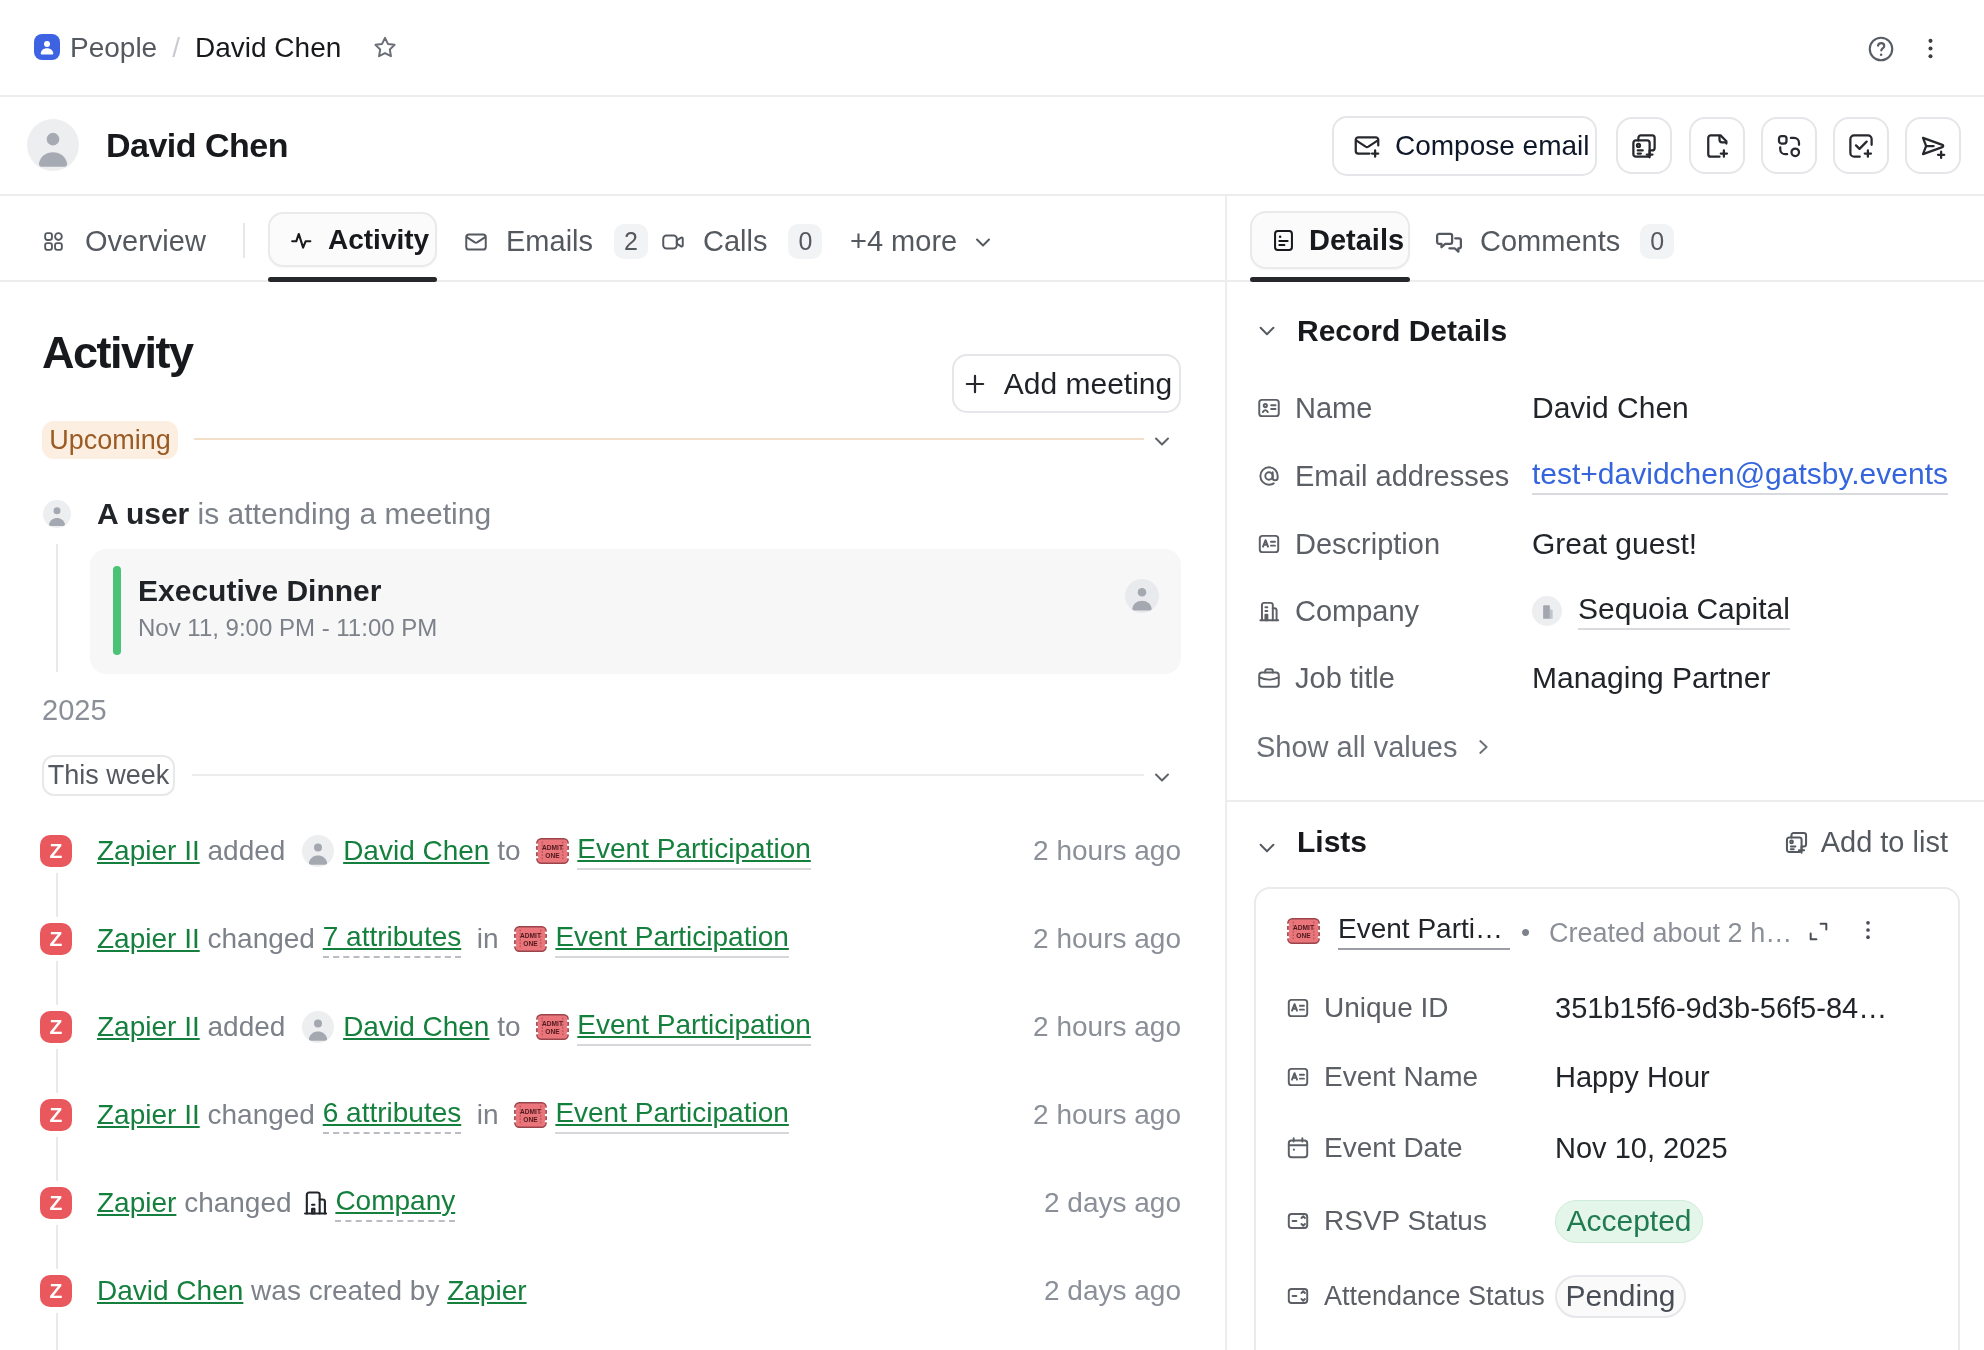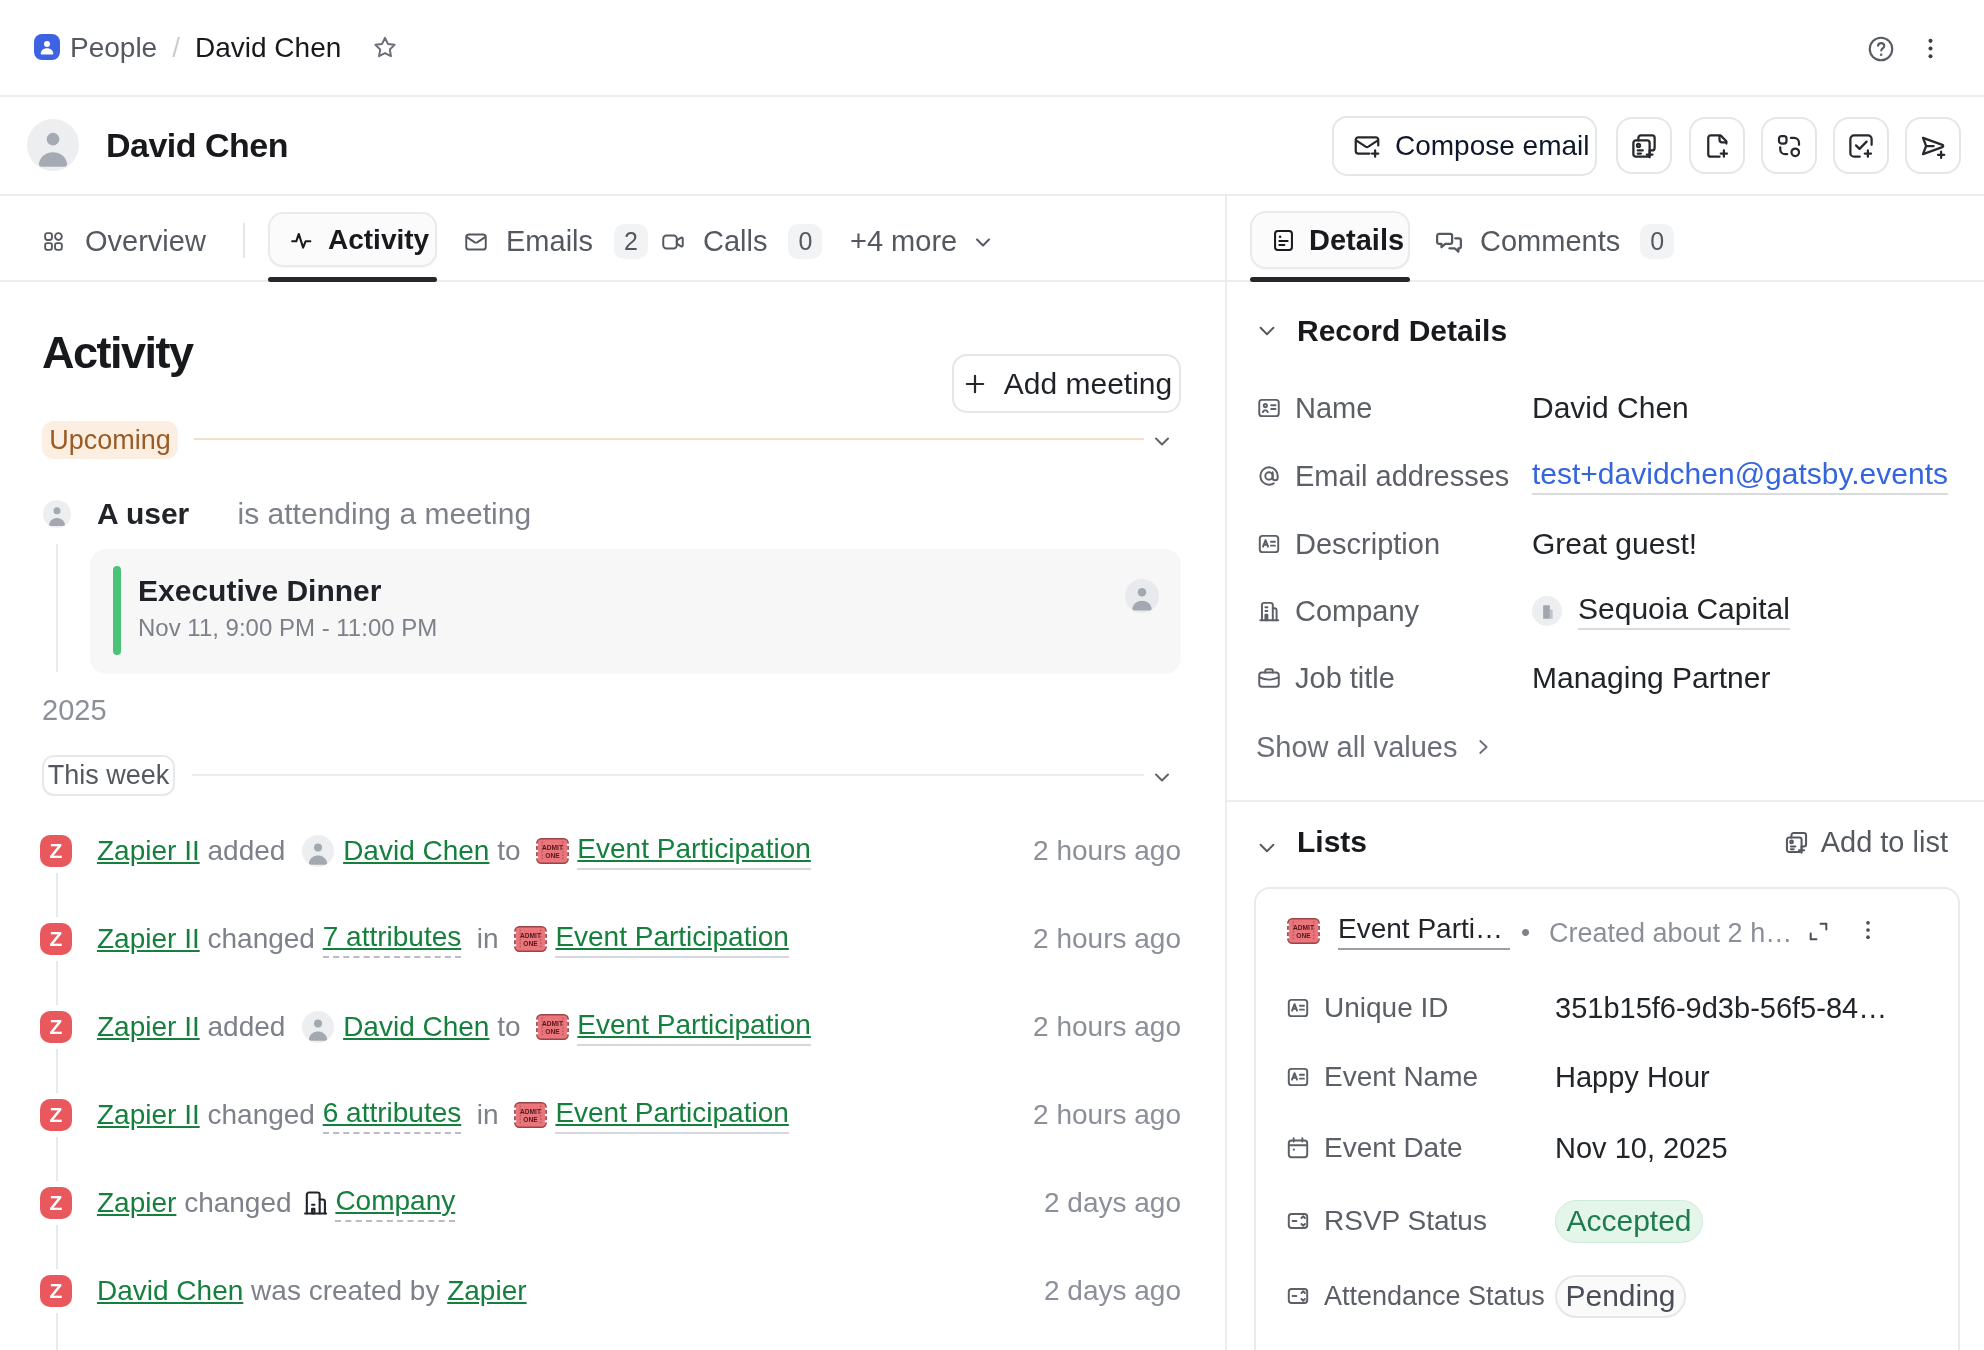--- a/index.html
+++ b/index.html
@@ -205,21 +205,21 @@
         <path d="M6 9.5l6 6 6-6"></path>
       </svg>
   </div>
 
   <div class="avatar" style="position:absolute; left:43px; top:500px; width:28px; height:28px;">
     <svg width="28" height="28" viewBox="0 0 24 24" fill="#a4a8b0">
         <circle cx="12" cy="9.3" r="3"></circle>
         <path d="M5.2 20.8c.6-3.4 3.5-5.4 6.8-5.4s6.2 2 6.8 5.4c.1.8-.4 1.5-1.2 1.5H6.4c-.8 0-1.3-.7-1.2-1.5z"></path>
       </svg>
   </div>
-  <div class="row" style="left:97px; top:498px; height:32px; font-size:30px;gap:40px;">
+  <div class="row" style="left:97px; top:498px; height:32px; font-size:30px;">
     <span style="color:#212529; font-weight:600;">A user</span>
     <span style="color:#7d8189;">&nbsp;is attending a meeting</span>
   </div>
 
   <div class="abs" style="left:56px; top:544px; width:2px; height:128px; background:#e8e9eb;"></div>
 
   <div class="abs" style="left:90px; top:549px; width:1091px; height:125px; background:#f7f7f8; border-radius:16px;">
     <div class="abs" style="left:23px; top:17px; width:8px; height:89px; border-radius:5px; background:#4ac377;"></div>
     <div class="abs" style="left:48px; top:25px; font-size:30px; font-weight:600; color:#1f2328;">Executive Dinner</div>
     <div class="abs" style="left:48px; top:65px; font-size:24px; color:#7d8189;">Nov 11, 9:00 PM - 11:00 PM</div>

